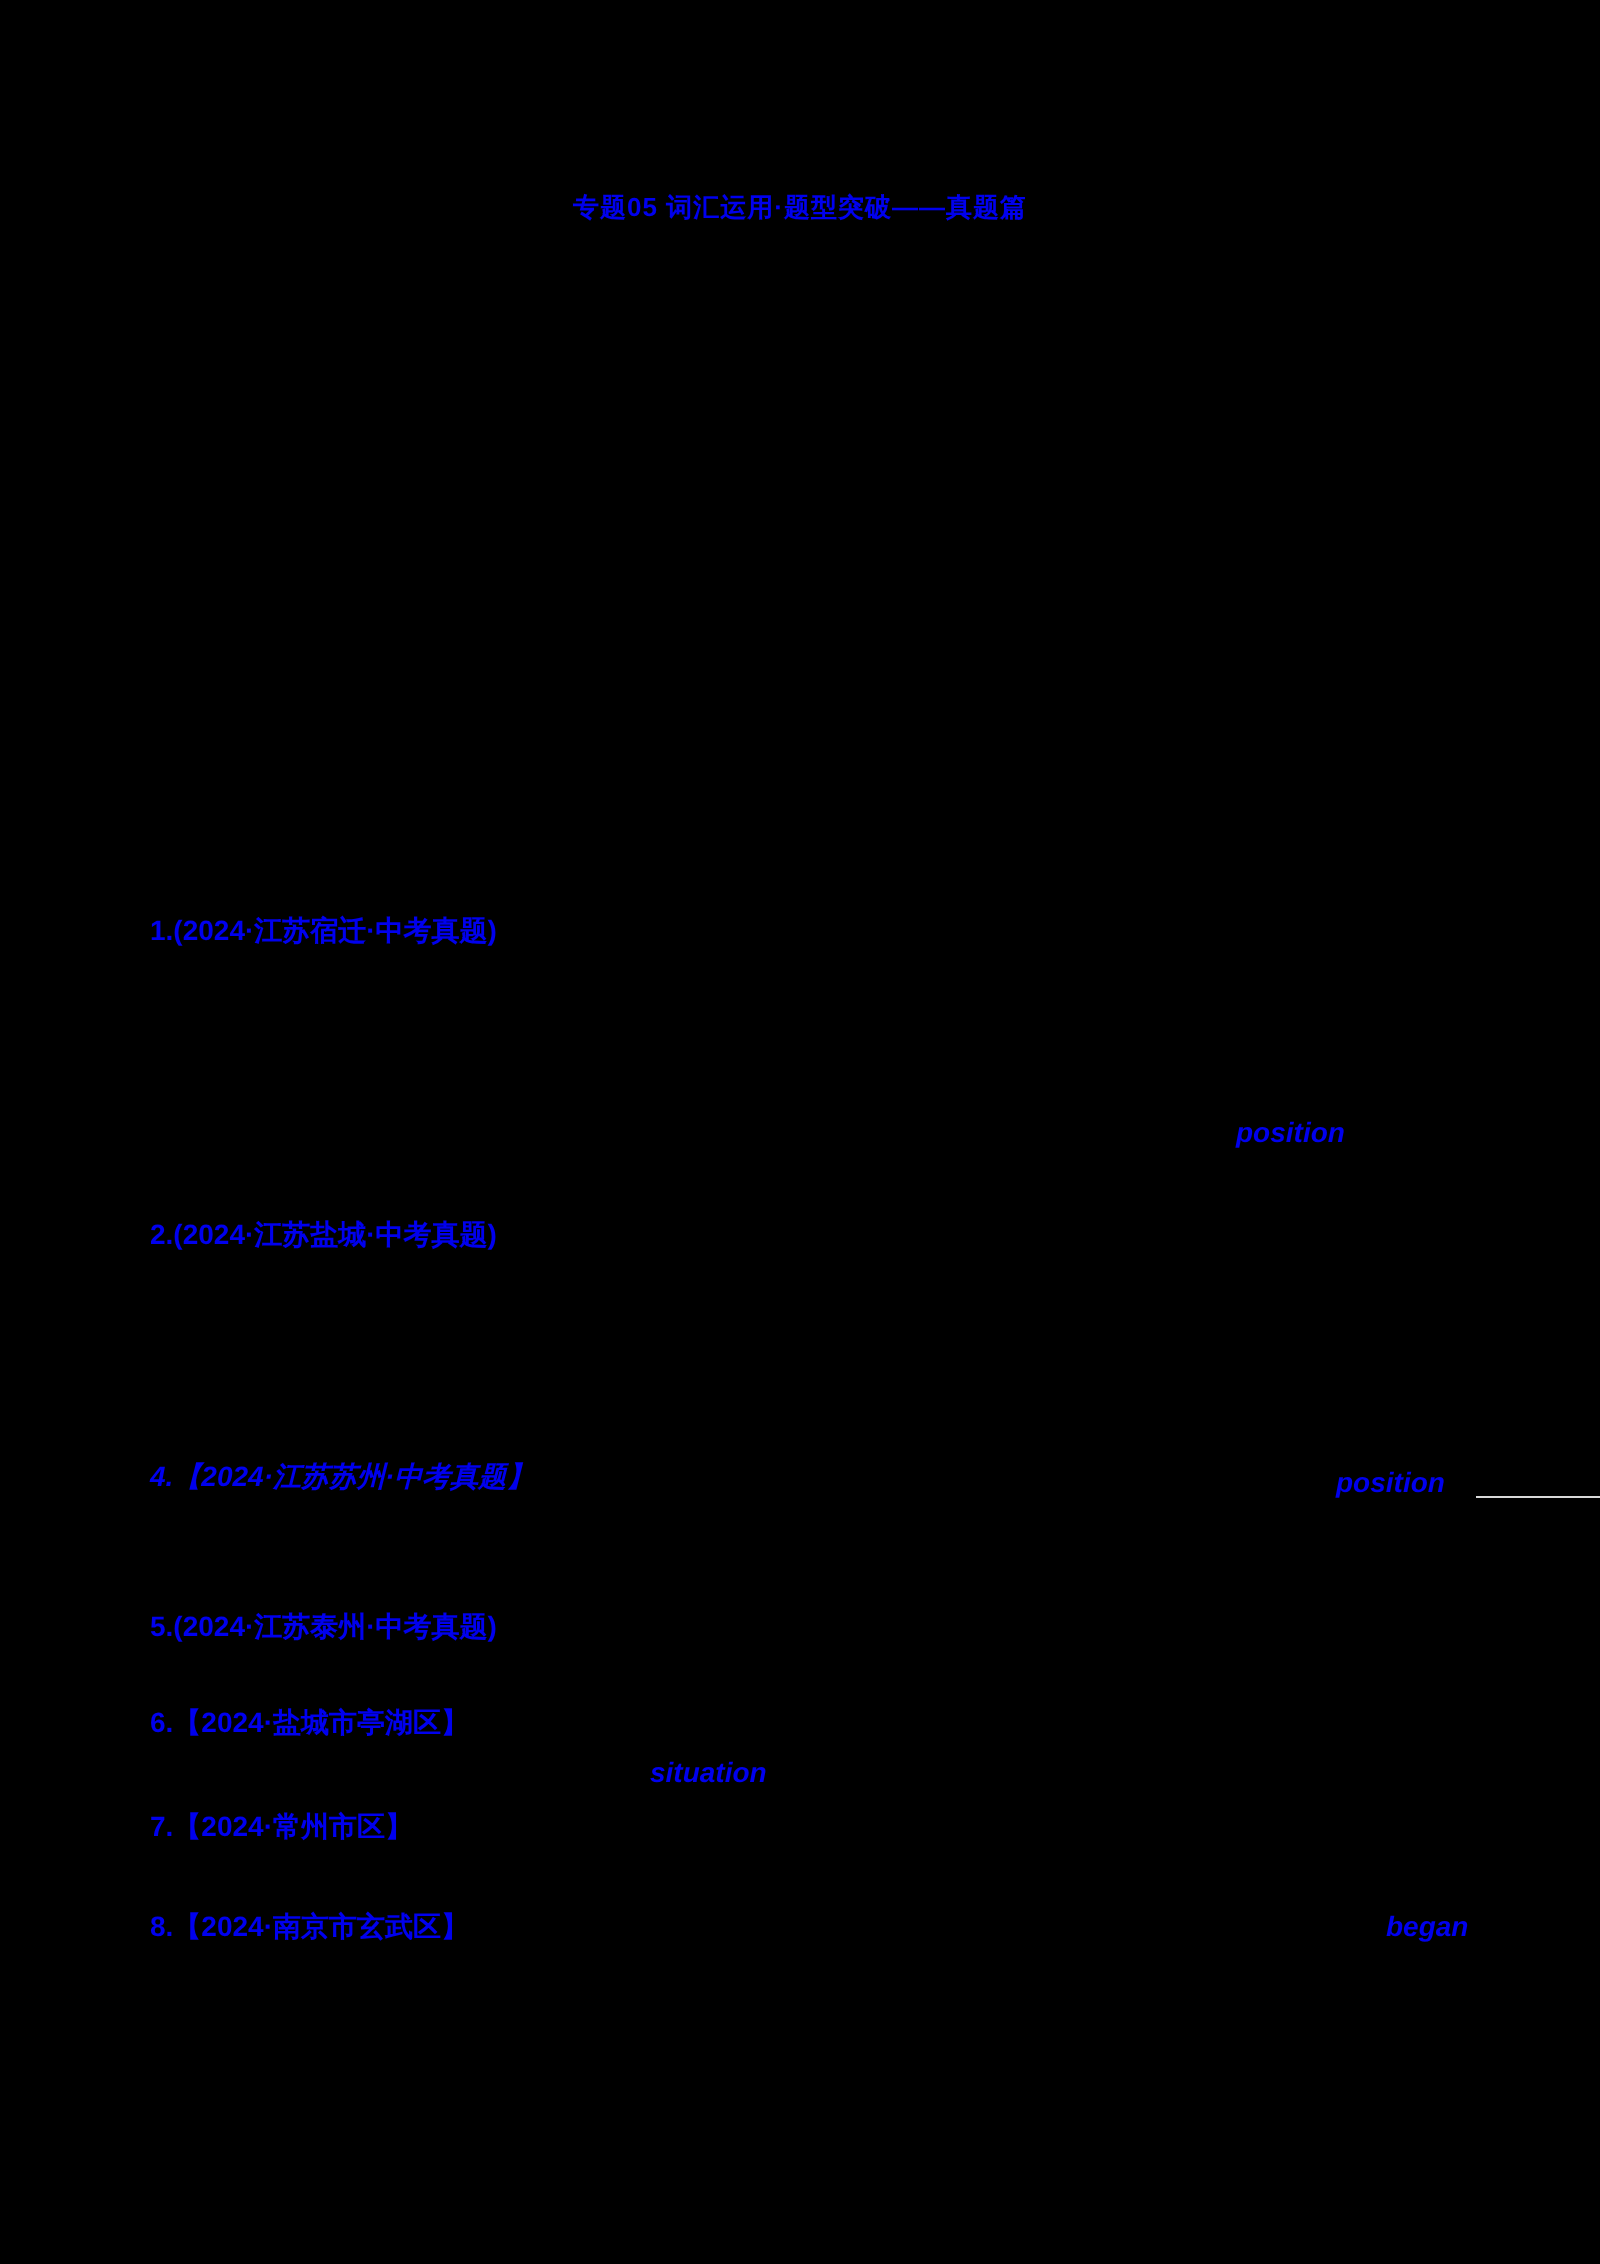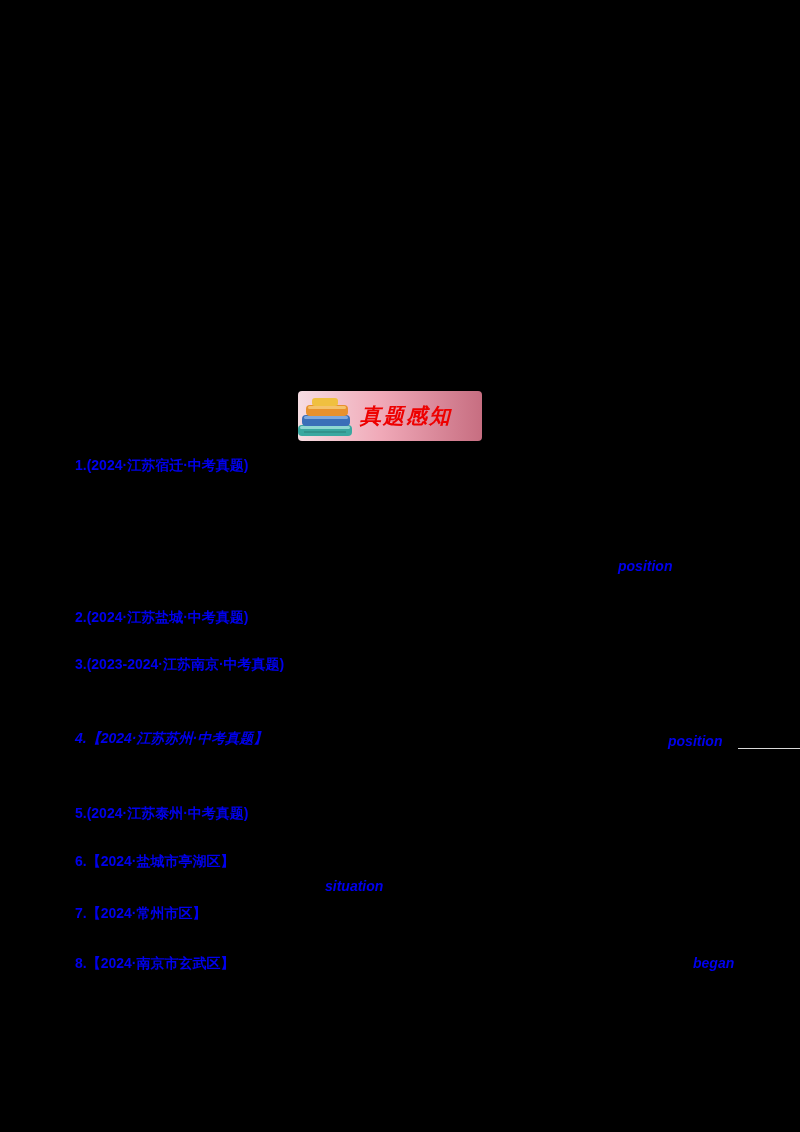--- a/index.html
+++ b/index.html
@@ -90,47 +90,28 @@
     width: 62px;
     height: 14px;
     border-bottom: 1px solid #d9d9d9;
   }
 </style>
 </head>
 <body>
 
 <div class="page">
 
+  <div class="doc-title">专题05 词汇运用·题型突破——真题篇</div>
 
-  <div class="banner">
-    <span class="books">
-      <svg viewBox="0 0 62 46" width="62" height="46" aria-hidden="true">
-
-        <rect x="2" y="32" width="54" height="11" rx="4" fill="#3aa8a0"></rect>
-        <rect x="4" y="33" width="50" height="3" rx="1.5" fill="#8fd8d2"></rect>
-        <line x1="8" y1="39" x2="50" y2="39" stroke="#2b7f79" stroke-width="1"></line>
-
-        <rect x="6" y="22" width="48" height="11" rx="4" fill="#3a6fb8"></rect>
-        <rect x="8" y="23" width="44" height="3" rx="1.5" fill="#7fa8dd"></rect>
-
-        <rect x="10" y="12" width="42" height="11" rx="4" fill="#e8912d"></rect>
-        <rect x="12" y="13" width="38" height="3" rx="1.5" fill="#f5c26b"></rect>
-
-        <rect x="16" y="5" width="26" height="8" rx="3" fill="#f0c040"></rect>
-      </svg>
-    </span>
-    <span class="banner-label">真题感知</span>
-  </div>
 
   <div class="q q1">1.(2024·江苏宿迁·中考真题)</div>
   <div class="ans ans1">position</div>
 
   <div class="q q2">2.(2024·江苏盐城·中考真题)</div>
 
-  <div class="q q3">3.(2023-2024·江苏南京·中考真题)</div>
 
   <div class="q q4">4.【2024·江苏苏州·中考真题】</div>
   <div class="ans ans2">position</div>
   <div class="blank-line"></div>
 
   <div class="q q5">5.(2024·江苏泰州·中考真题)</div>
 
   <div class="q q6">6.【2024·盐城市亭湖区】</div>
   <div class="ans ans3">situation</div>
 

